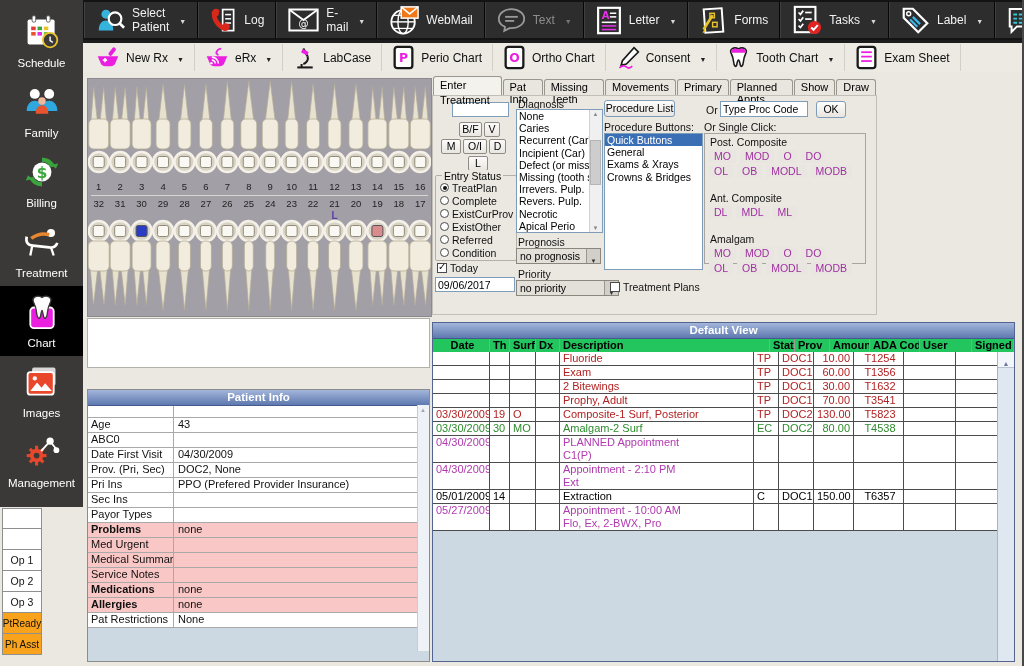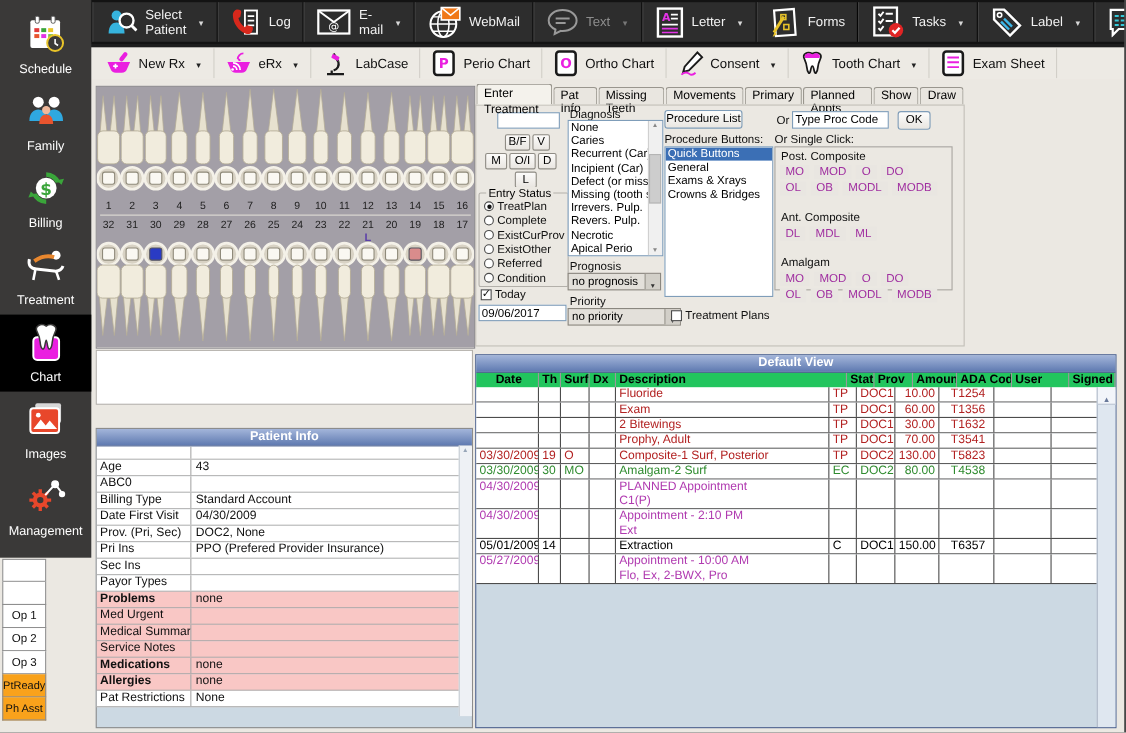--- a/index.html
+++ b/index.html
@@ -993,24 +993,20 @@
         </div>
         <div class="pi-row">
           <div class="pi-label">Age</div>
           <div class="pi-value">43</div>
         </div>
         <div class="pi-row">
           <div class="pi-label">ABC0</div>
           <div class="pi-value"></div>
         </div>
         <div class="pi-row">
-          <div class="pi-label">Billing Type</div>
-          <div class="pi-value">Standard Account</div>
-        </div>
-        <div class="pi-row">
           <div class="pi-label">Date First Visit</div>
           <div class="pi-value">04/30/2009</div>
         </div>
         <div class="pi-row">
           <div class="pi-label">Prov. (Pri, Sec)</div>
           <div class="pi-value">DOC2, None</div>
         </div>
         <div class="pi-row">
           <div class="pi-label">Pri Ins</div>
           <div class="pi-value">PPO (Prefered Provider Insurance)</div>

